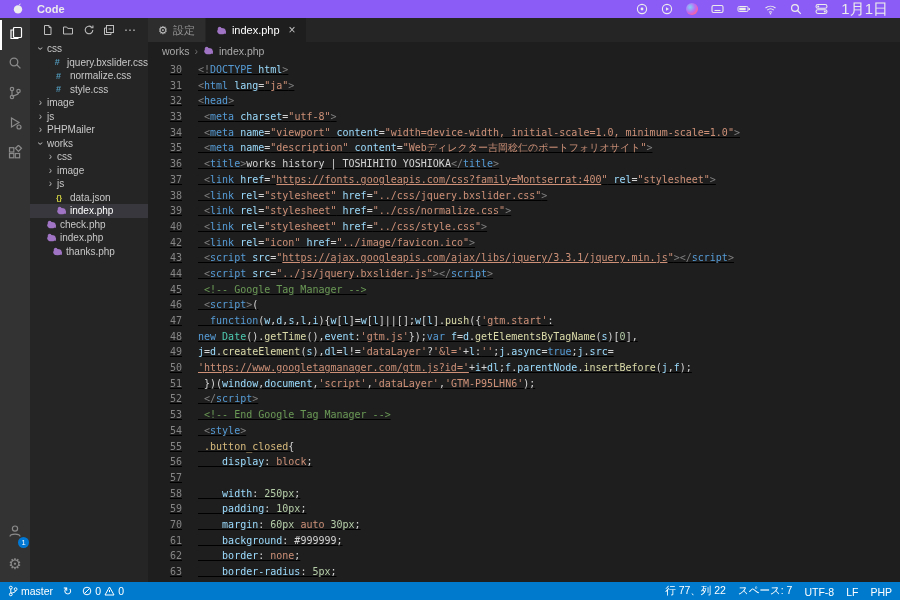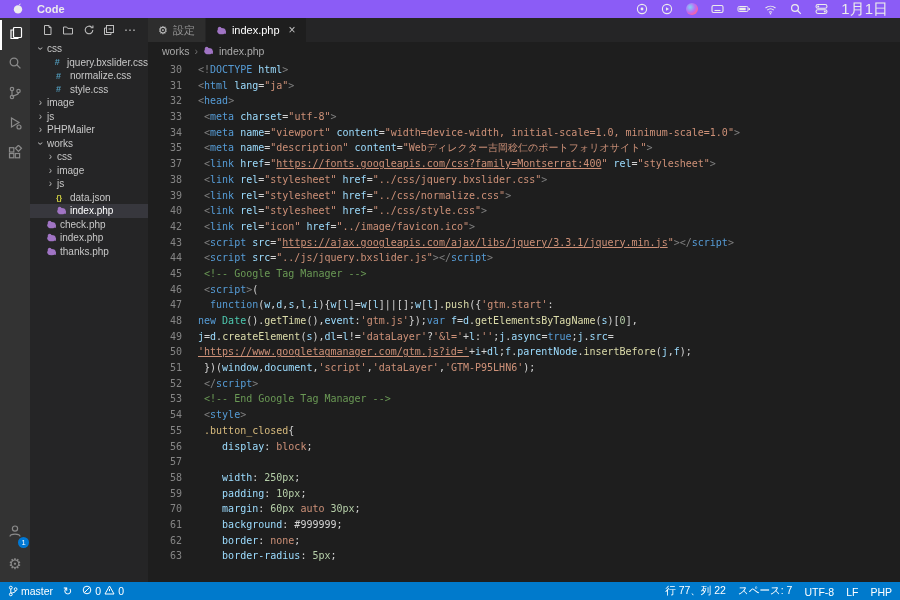--- a/index.html
+++ b/index.html
@@ -50,33 +50,33 @@
   .tab-bar { height:24px; flex:0 0 24px; background:#252526; display:flex; align-items:stretch; }
   .tab { display:flex; align-items:center; gap:5px; padding:0 10px; font-size:11px; background:#2d2d2d; color:#969696; border-right:1px solid #252526; cursor:pointer; }
   .tab.active { background:#1e1e1e; color:#ffffff; }
   .tab .tab-icon { display:inline-flex; }
   .tab .gear-glyph { font-size:11px; color:#c5c5c5; }
   .tab-close { margin-left:4px; color:#c0c0c0; font-size:12px; }
   .breadcrumb { height:18px; flex:0 0 18px; display:flex; align-items:center; gap:5px; padding:0 14px; font-size:10.5px; color:#a9a9a9; background:#1e1e1e; }
   .breadcrumb .bsep { color:#6f6f6f; }
 
   
-  .code-lines { flex:1; overflow:hidden; font-family:"DejaVu Sans Mono",monospace; font-size:10px; padding-top:2px; }
+  .code-lines { flex:1; overflow:hidden; font-family:"DejaVu Sans Mono",monospace; font-size:10px; padding-top:2px;text-decoration:underline; }
   .cl { display:flex; height:15.7px; line-height:15.7px; }
   .ln { flex:0 0 34px; text-align:right; color:#858585; margin-right:16px; }
   .ct { white-space:pre; }
   .tk-p{color:#808080} .tk-t{color:#569cd6} .tk-a{color:#9cdcfe} .tk-s{color:#ce9178}
   .tk-u{color:#ce9178;text-decoration:underline} .tk-c{color:#6a9955} .tk-k{color:#569cd6}
   .tk-f{color:#dcdcaa} .tk-v{color:#9cdcfe} .tk-n{color:#b5cea8} .tk-w{color:#d4d4d4}
   .tk-d{color:#d7ba7d} .tk-e{color:#4ec9b0}
 
   
   .statusbar { height:18px; flex:0 0 18px; background:#007acc; color:#ffffff; display:flex; align-items:center; font-size:10.5px; padding:0 8px; }
   .sb-left { display:flex; align-items:center; gap:10px; }
-  .sb-item { display:flex; align-items:flex-start; gap:3px; cursor:pointer; white-space:nowrap; }
+  .sb-item { display:flex; align-items:center; gap:3px; cursor:pointer; white-space:nowrap; }
   .sb-item svg { stroke:#ffffff; display:block; }
   .sync-glyph { font-size:11px; line-height:1; }
   .status-right { margin-left:auto; display:flex; align-items:flex-end; gap:12px; white-space:nowrap; overflow:hidden; }
   .sitem { cursor:pointer; }
 </style>
 </head>
 <body>
 
 <div class="screen">
 
@@ -315,21 +315,21 @@
             <span class="chev-sp"></span>
             <span class="fi">
               <svg width="11" height="11" viewBox="0 0 12 12">
                 <ellipse cx="6" cy="6.8" rx="4.6" ry="3.4" fill="#a074c4"></ellipse>
                 <circle cx="4" cy="3.8" r="2" fill="#a074c4"></circle>
                 <rect x="9.2" y="6.4" width="1.6" height="3.4" rx="0.8" fill="#a074c4"></rect>
               </svg>
             </span>
             <span class="tlabel">index.php</span>
           </div>
-          <div class="trow" style="padding-left: 5px; text-align: center;">
+          <div class="trow" style="padding-left: 11px; text-align: center;">
             <span class="chev-sp"></span>
             <span class="fi">
               <svg width="11" height="11" viewBox="0 0 12 12">
                 <ellipse cx="6" cy="6.8" rx="4.6" ry="3.4" fill="#a074c4"></ellipse>
                 <circle cx="4" cy="3.8" r="2" fill="#a074c4"></circle>
                 <rect x="9.2" y="6.4" width="1.6" height="3.4" rx="0.8" fill="#a074c4"></rect>
               </svg>
             </span>
             <span class="tlabel">thanks.php</span>
           </div>
@@ -385,20 +385,24 @@
           </div>
           <div class="cl">
             <span class="ln">34</span>
             <span class="ct"><span class="tk-w"> </span><span class="tk-p">&lt;</span><span class="tk-t">meta</span><span class="tk-a"> name</span><span class="tk-w">=</span><span class="tk-s">"viewport"</span><span class="tk-a"> content</span><span class="tk-w">=</span><span class="tk-s">"width=device-width, initial-scale=1.0, minimum-scale=1.0"</span><span class="tk-p">&gt;</span></span>
           </div>
           <div class="cl">
             <span class="ln">35</span>
             <span class="ct"><span class="tk-w"> </span><span class="tk-p">&lt;</span><span class="tk-t">meta</span><span class="tk-a"> name</span><span class="tk-w">=</span><span class="tk-s">"description"</span><span class="tk-a"> content</span><span class="tk-w">=</span><span class="tk-s">"Webディレクター吉岡稔仁のポートフォリオサイト"</span><span class="tk-p">&gt;</span></span>
           </div>
           <div class="cl">
+            <span class="ln">36</span>
+            <span class="ct"><span class="tk-w"> </span><span class="tk-p">&lt;</span><span class="tk-t">title</span><span class="tk-p">&gt;</span><span class="tk-w">works history | TOSHIHITO YOSHIOKA</span><span class="tk-p">&lt;/</span><span class="tk-t">title</span><span class="tk-p">&gt;</span></span>
+          </div>
+          <div class="cl">
             <span class="ln">37</span>
             <span class="ct"><span class="tk-w"> </span><span class="tk-p">&lt;</span><span class="tk-t">link</span><span class="tk-a"> href</span><span class="tk-w">=</span><span class="tk-s">"</span><span class="tk-u">https://fonts.googleapis.com/css?family=Montserrat:400</span><span class="tk-s">"</span><span class="tk-a"> rel</span><span class="tk-w">=</span><span class="tk-s">"stylesheet"</span><span class="tk-p">&gt;</span></span>
           </div>
           <div class="cl">
             <span class="ln">38</span>
             <span class="ct"><span class="tk-w"> </span><span class="tk-p">&lt;</span><span class="tk-t">link</span><span class="tk-a"> rel</span><span class="tk-w">=</span><span class="tk-s">"stylesheet"</span><span class="tk-a"> href</span><span class="tk-w">=</span><span class="tk-s">"../css/jquery.bxslider.css"</span><span class="tk-p">&gt;</span></span>
           </div>
           <div class="cl">
             <span class="ln">39</span>
             <span class="ct"><span class="tk-w"> </span><span class="tk-p">&lt;</span><span class="tk-t">link</span><span class="tk-a"> rel</span><span class="tk-w">=</span><span class="tk-s">"stylesheet"</span><span class="tk-a"> href</span><span class="tk-w">=</span><span class="tk-s">"../css/normalize.css"</span><span class="tk-p">&gt;</span></span>

